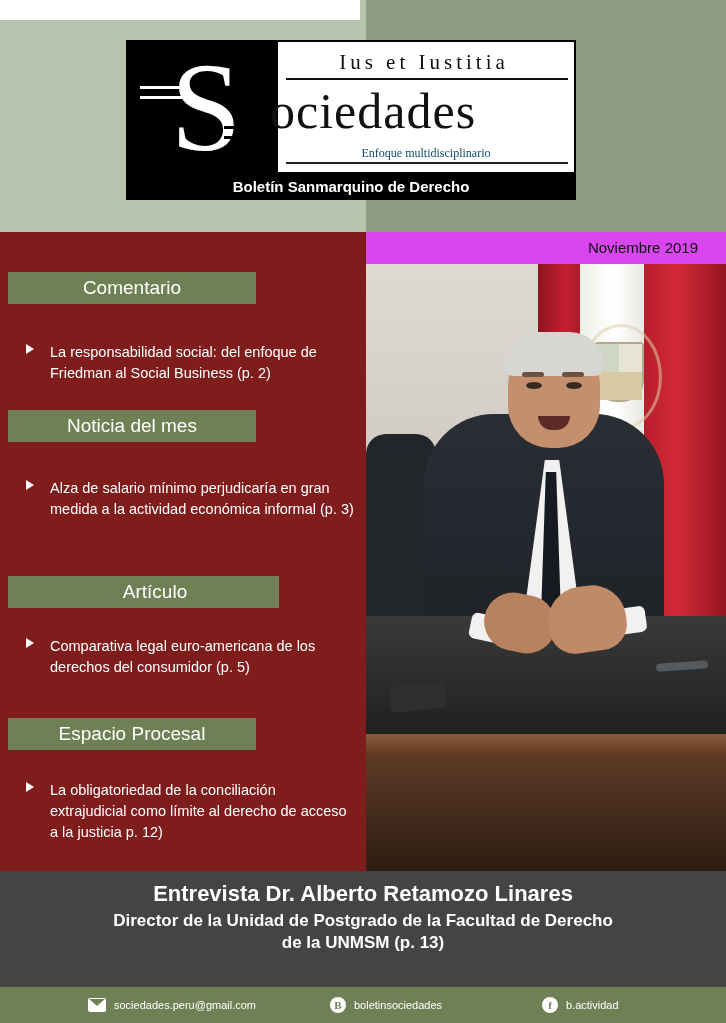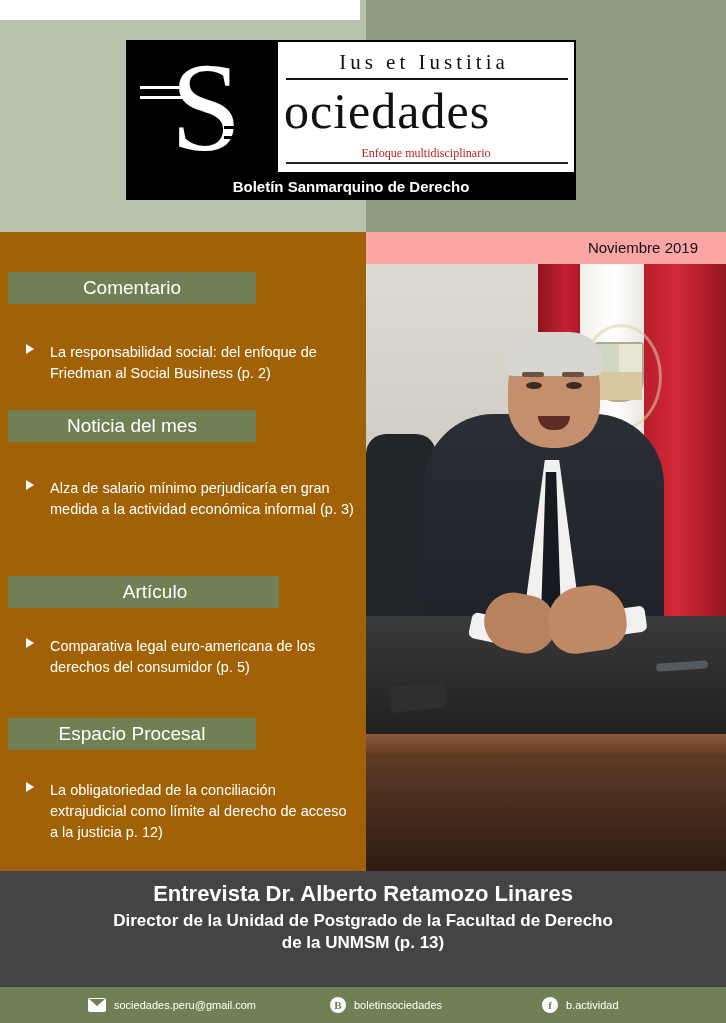--- a/index.html
+++ b/index.html
@@ -113,36 +113,36 @@
     color: #111111;
   }
   .logo-ius-rule {
     position: absolute;
     left: 286px; top: 78px;
     width: 282px; height: 2px;
     background: #111111;
   }
   .logo-word {
     position: absolute;
-    left: 284px; top: 82px;
+    left: 270px; top: 82px;
     width: 290px;
     font-family: "Liberation Serif", serif;
     font-size: 50px;
     font-weight: 400;
     color: #111111;
     letter-spacing: 1px;
     white-space: nowrap;
   }
   .logo-sub {
     position: absolute;
     left: 284px; top: 146px;
     width: 284px;
     text-align: center;
     font-size: 12px;
-    color: #b91c1c;
+    color: #0c4a6e;
     font-family: "Liberation Serif", serif;
   }
   .logo-sub-rule {
     position: absolute;
     left: 286px; top: 162px;
     width: 282px; height: 2px;
     background: #222222;
   }
   .logo-boletin {
     position: absolute;
@@ -153,21 +153,21 @@
     font-weight: bold;
     text-align: center;
     line-height: 26px;
   }
 
   
   .left-col {
     position: absolute;
     left: 0; top: 232px;
     width: 366px; height: 639px;
-    background: #a16207;
+    background: #7f1d1d;
   }
   .section-tab {
     position: absolute;
     left: 8px;
     width: 248px;
     height: 32px;
     background: #6f8055;
     color: #ffffff;
     font-size: 19px;
     text-align: center;
@@ -199,21 +199,21 @@
     position: absolute;
     left: 366px; top: 232px;
     width: 360px; height: 639px;
     background: #e9e9e9;
     overflow: hidden;
   }
   .date-bar {
     position: absolute;
     left: 366px; top: 232px;
     width: 360px; height: 32px;
-    background: #fca5a5;
+    background: #d946ef;
     color: #111111;
     font-size: 15px;
     text-align: right;
     line-height: 32px;
     padding-right: 28px;
     box-sizing: border-box;
   }
   .photo {
     position: absolute;
     left: 366px; top: 264px;

